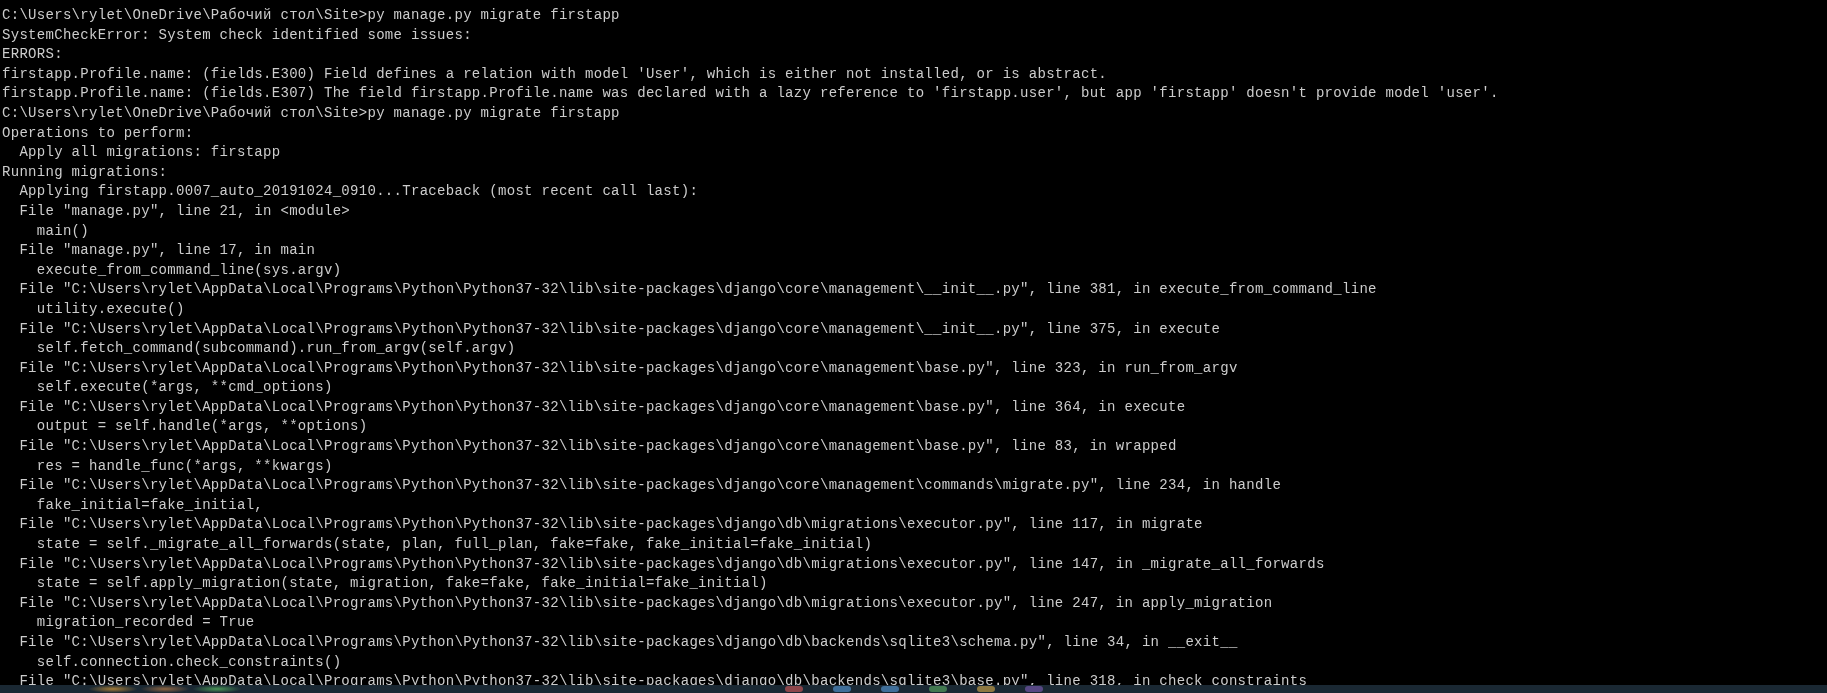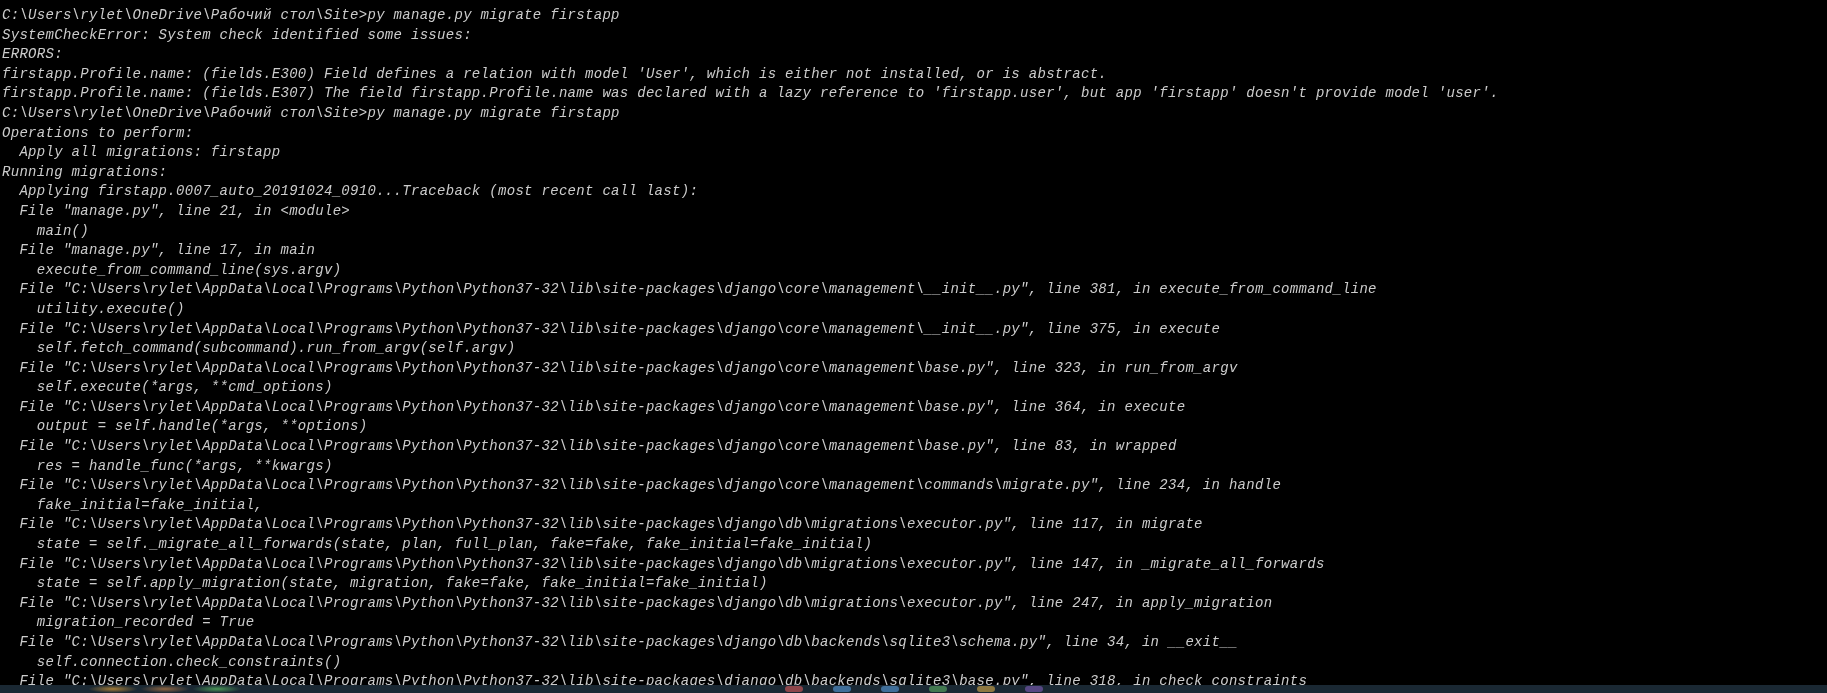--- a/index.html
+++ b/index.html
@@ -18,21 +18,20 @@
       height: 693px;
       overflow: hidden;
       position: relative;
     }
     .terminal {
       white-space: pre;
       letter-spacing: 0.3px;
     }
     .prompt-line {
       display: block;
-      font-style: italic;
     }
     .taskbar {
       position: absolute;
       bottom: 0;
       left: 0;
       right: 0;
       height: 8px;
       background-color: #1a2833;
       display: flex;
       align-items: center;

